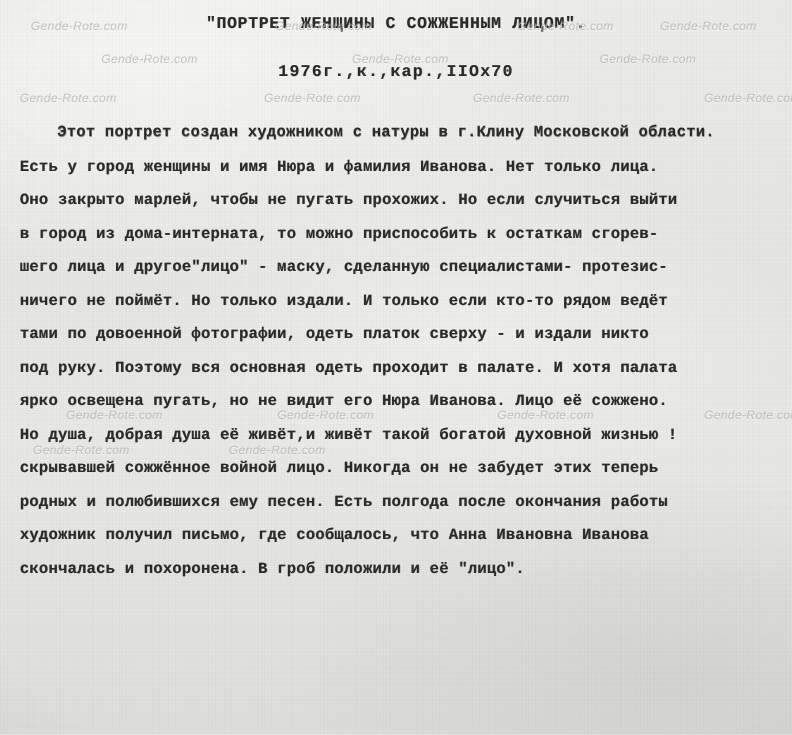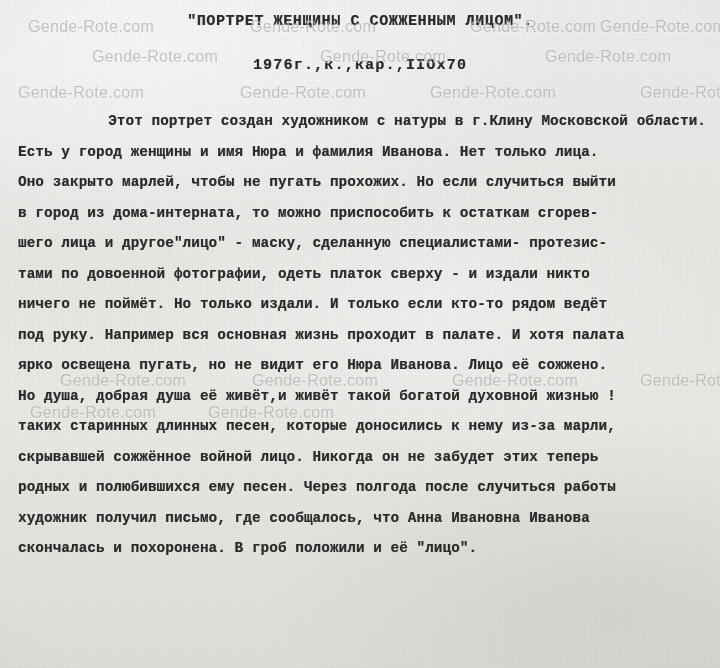--- a/index.html
+++ b/index.html
@@ -67,29 +67,30 @@
   #body-block {
     margin-top: 30px;
     padding: 0 14px 0 18px;
   }
   .body-line {
     font-size: 14.2px;
     line-height: 30.5px;
     white-space: pre;
     letter-spacing: 0.15px;
   }
-  .body-line.indent { text-indent: 34px; text-align: right; }
+  .body-line.indent { text-indent: 34px; }
 
   
   .wm {
     position: absolute;
     z-index: 5;
     color: rgba(150,150,145,0.55);
     font-family: "Liberation Sans", sans-serif;
-    font-size: 16px;
+    font-size: 11px;
+    font-style: italic;
     letter-spacing: 0.3px;
     white-space: nowrap;
     pointer-events: none;
     text-shadow: 0 1px 0 rgba(255,255,255,0.5);
   }
 </style>
 </head>
 <body>
 
 <div id="page">
@@ -99,28 +100,27 @@
     <div id="title1" class="typed title-line">"ПОРТРЕТ ЖЕНЩИНЫ С СОЖЖЕННЫМ ЛИЦОМ".</div>
 
     <div id="title2" class="typed title-line">1976г.,к.,кар.,IIОх70</div>
 
     <div id="body-block">
       <div class="typed body-line indent">Этот портрет создан художником с натуры в г.Клину Московской области.</div>
       <div class="typed body-line">Есть у город женщины и имя Нюра и фамилия Иванова. Нет только лица.</div>
       <div class="typed body-line">Оно закрыто марлей, чтобы не пугать прохожих. Но если случиться выйти</div>
       <div class="typed body-line">в город из дома-интерната, то можно приспособить к остаткам сгорев-</div>
       <div class="typed body-line">шего лица и другое"лицо" - маску, сделанную специалистами- протезис-</div>
+      <div class="typed body-line">ничего не поймёт. Но только издали. И только если кто-то рядом ведёт</div>
       <div class="typed body-line">тами по довоенной фотографии, одеть платок сверху - и издали никто</div>
-      <div class="typed body-line">ничего не поймёт. Но только издали. И только если кто-то рядом ведёт</div>
-      <div class="typed body-line">под руку. Например вся основная жизнь проходит в палате. И хотя палата</div>
+      <div class="typed body-line">под руку. Поэтому вся основная одеть проходит в палате. И хотя палата</div>
       <div class="typed body-line">ярко освещена пугать, но не видит его Нюра Иванова. Лицо её сожжено.</div>
       <div class="typed body-line">Но душа, добрая душа её живёт,и живёт такой богатой духовной жизнью !</div>
-      <div class="typed body-line">таких старинных длинных песен, которые доносились к нему из-за марли,</div>
       <div class="typed body-line">скрывавшей сожжённое войной лицо. Никогда он не забудет этих теперь</div>
-      <div class="typed body-line">родных и полюбившихся ему песен. Через полгода после случиться работы</div>
+      <div class="typed body-line">родных и полюбившихся ему песен. Есть полгода после окончания работы</div>
       <div class="typed body-line">художник получил письмо, где сообщалось, что Анна Ивановна Иванова</div>
       <div class="typed body-line">скончалась и похоронена. В гроб положили и её "лицо".</div>
     </div>
   </div>
 
   <div id="watermark-layer">
       <div class="wm" style="left: 28px; top: 18px;">Gende-Rote.com</div>
       <div class="wm" style="left: 250px; top: 18px;">Gende-Rote.com</div>
       <div class="wm" style="left: 470px; top: 18px;">Gende-Rote.com</div>
       <div class="wm" style="left: 600px; top: 18px;">Gende-Rote.com</div>

